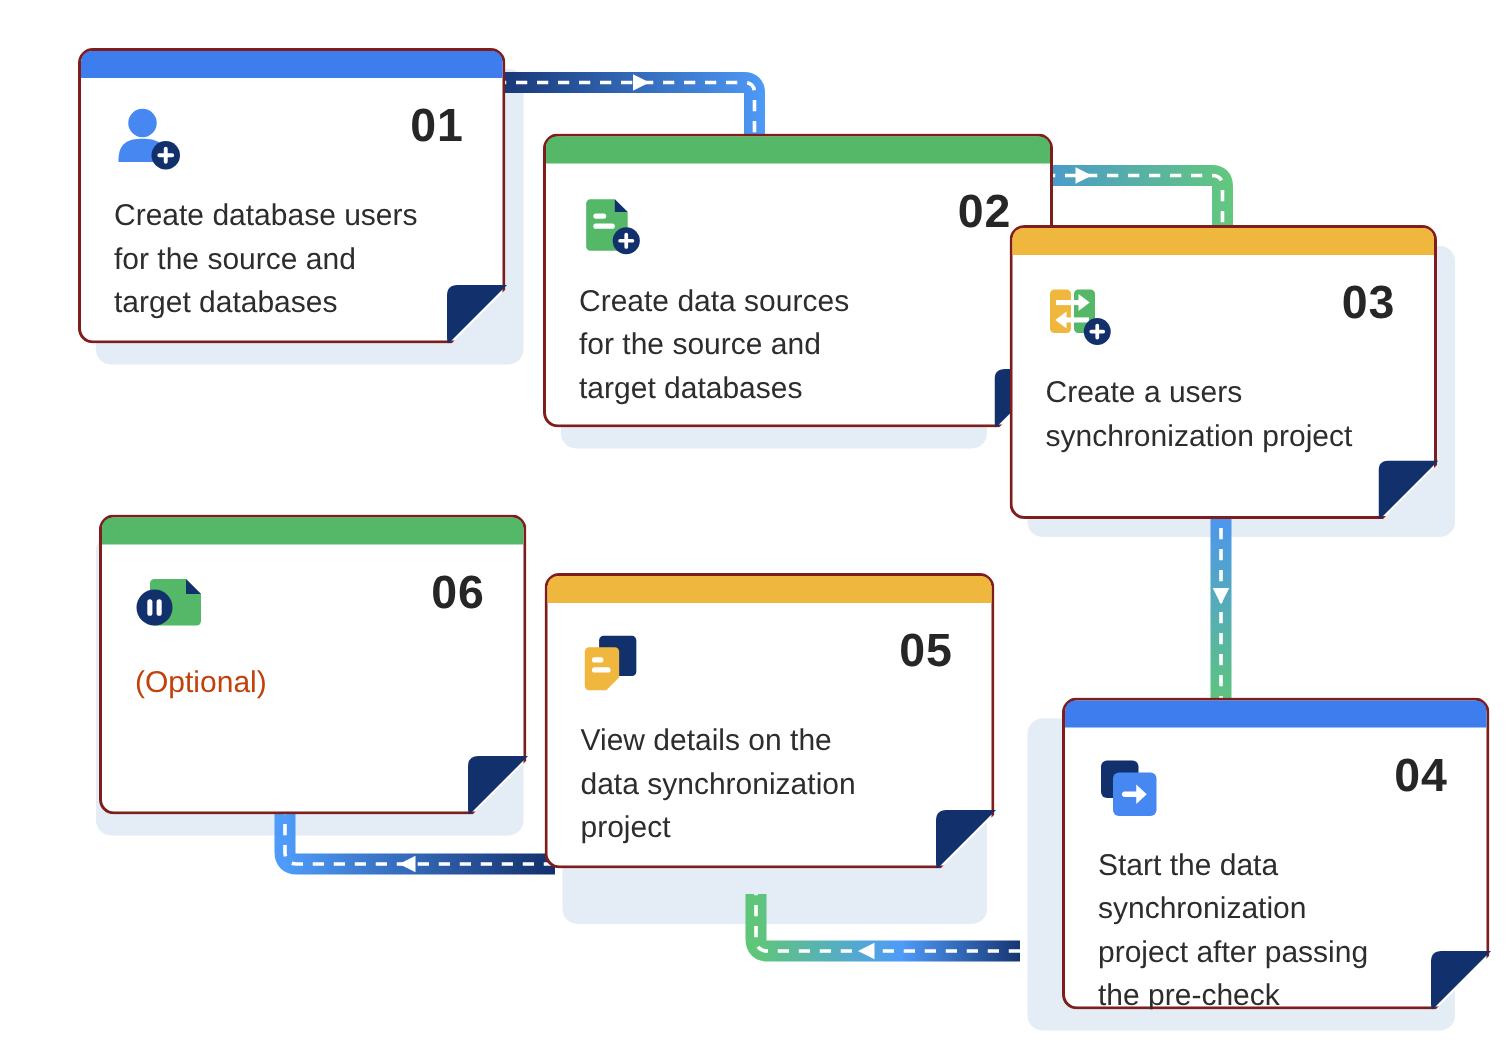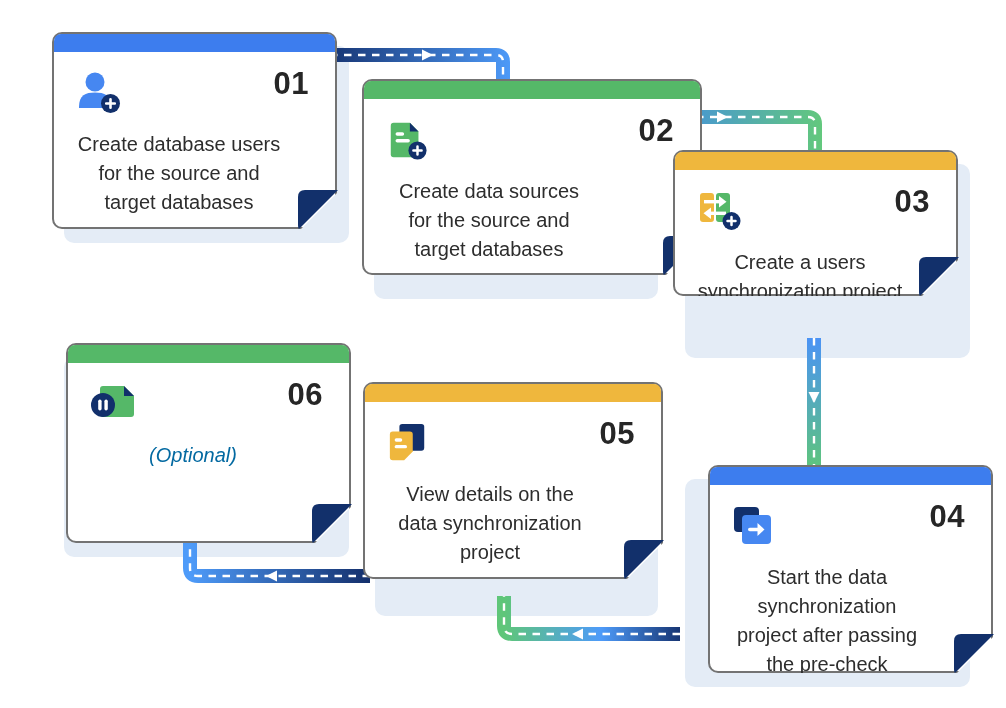--- a/index.html
+++ b/index.html
@@ -4,38 +4,37 @@
 <style>
   html,body{margin:0;padding:0;background:#ffffff;}
   .canvas{
     position:relative;width:1006px;height:708px;background:#ffffff;
     font-family:"Liberation Sans","DejaVu Sans",sans-serif;overflow:hidden;
   }
   .shadow{position:absolute;background:#E4ECF6;border-radius:10px;z-index:1;}
   svg.connectors{position:absolute;left:0;top:0;z-index:2;pointer-events:none;}
   .card{position:absolute;z-index:3;}
   .card-box{
-    position:absolute;inset:0;background:#ffffff;border:2px solid #737373;border-radius:10px;
+    position:absolute;inset:0;background:#ffffff;border:2px solid #7f1d1d;border-radius:10px;
     box-sizing:border-box;
     clip-path:polygon(0 0,100% 0,100% calc(100% - 36px),calc(100% - 36px) 100%,0 100%);
-    text-align:center;
   }
   .card-header{height:18px;border-radius:7px 7px 0 0;}
   .card-row{display:flex;align-items:flex-start;margin:14px 26px 0 22px;}
   .card-row .icon{display:inline-flex;margin-top:6px;}
   .card-row .icon svg{height:42px;width:auto;}
   .num{
     margin-left:auto;font-size:31px;font-weight:700;color:#262626;line-height:1;
     letter-spacing:0.5px;margin-top:2px;
   }
   .card-text{
     margin:16px 26px 0 22px;max-width:206px;font-size:20px;line-height:1.45;color:#2D2D2D;
   }
   .card-text.narrow{max-width:190px;}
-  .note{color:#0369a1;font-style:italic;}
+  .note{color:#c2410c;}
   svg.fold{position:absolute;right:-1px;bottom:-1px;width:40px;height:40px;}
 </style>
 </head>
 <body>
 
 <div class="canvas">
 
   <div class="shadow" style="left:64px;top:46px;width:285px;height:197px"></div>
   <div class="shadow" style="left:374px;top:103px;width:284px;height:196px"></div>
   <div class="shadow" style="left:685px;top:164px;width:285px;height:194px"></div>
@@ -105,21 +104,21 @@
         </span>
         <span class="num">01</span>
       </div>
       <div class="card-text">Create database users for the source and target databases</div>
     </div>
     <svg class="fold" viewBox="0 0 40 40">
       <path d="M7,0 H40 L1.5,38.5 Q0,40 0,34 V7 Q0,0 7,0 Z" fill="#12306B"></path>
     </svg>
   </div>
 
-  <div class="card" style="left:362px;top:79px;width:340px;height:196px">
+  <div class="card" style="left:362px;top:89px;width:340px;height:196px">
     <div class="card-box">
       <div class="card-header" style="background: rgb(85, 184, 104);"></div>
       <div class="card-row">
         <span class="icon">
           <svg viewBox="0 0 44 44">
             <path d="M5,7 a3,3 0 0 1 3,-3 h17 l9,9 v24 a3,3 0 0 1 -3,3 h-23 a3,3 0 0 1 -3,-3 Z" fill="#55B868"></path>
             <path d="M25,4 l9,9 h-9 z" fill="#12306B"></path>
             <rect x="10" y="14" width="9" height="3.6" rx="1.8" fill="#ffffff"></rect>
             <rect x="10" y="21" width="15" height="3.6" rx="1.8" fill="#ffffff"></rect>
             <circle cx="33" cy="33" r="9.5" fill="#12306B"></circle>
@@ -128,21 +127,21 @@
         </span>
         <span class="num">02</span>
       </div>
       <div class="card-text">Create data sources for the source and target databases</div>
     </div>
     <svg class="fold" viewBox="0 0 40 40">
       <path d="M7,0 H40 L1.5,38.5 Q0,40 0,34 V7 Q0,0 7,0 Z" fill="#12306B"></path>
     </svg>
   </div>
 
-  <div class="card" style="left:673px;top:150px;width:285px;height:146px">
+  <div class="card" style="left:673px;top:150px;width:285px;height:196px">
     <div class="card-box">
       <div class="card-header" style="background: rgb(239, 183, 61);"></div>
       <div class="card-row">
         <span class="icon">
           <svg viewBox="0 0 46 42">
             <rect x="3" y="3" width="14" height="29" rx="3" fill="#EFB73D"></rect>
             <rect x="19" y="3" width="14" height="29" rx="3" fill="#55B868"></rect>
             <rect x="7" y="10" width="16" height="3.4" fill="#ffffff"></rect>
             <polygon points="22,6 29.5,11.7 22,17.4" fill="#ffffff"></polygon>
             <rect x="13" y="21.6" width="16" height="3.4" fill="#ffffff"></rect>

